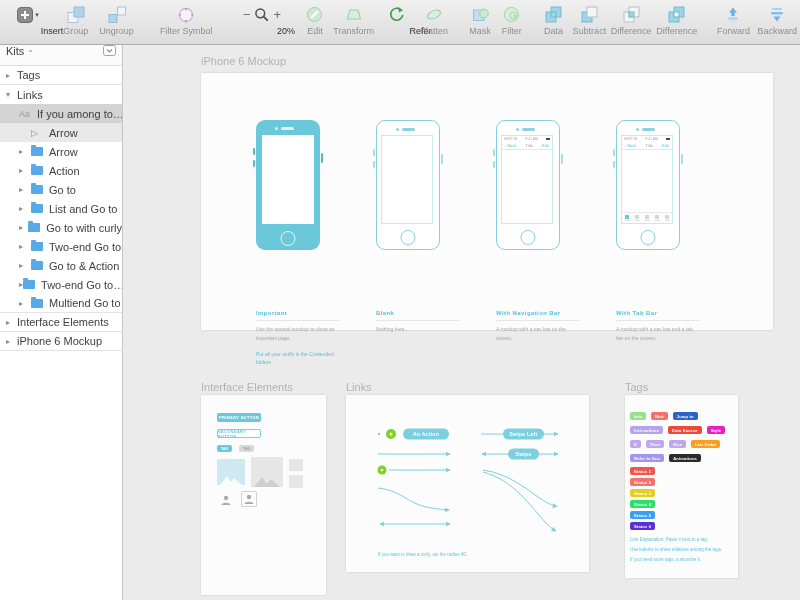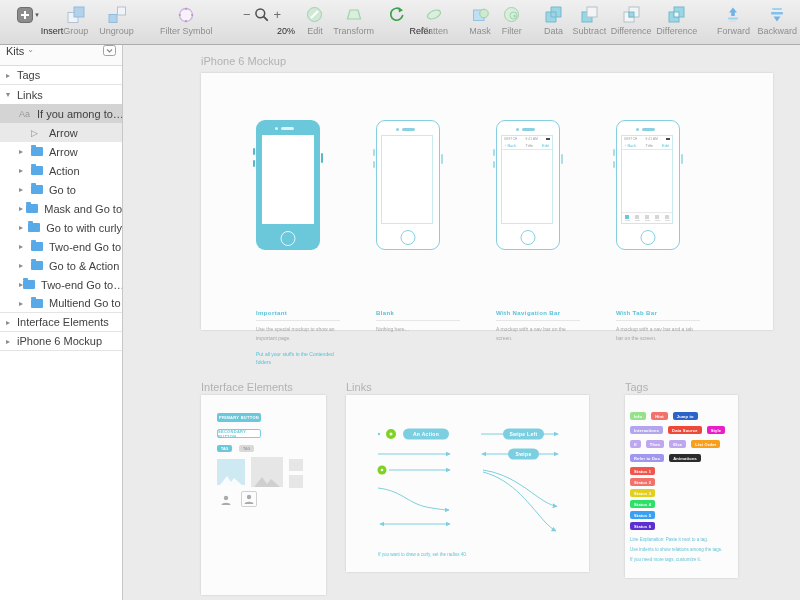--- a/index.html
+++ b/index.html
@@ -327,21 +327,21 @@
           <span class="side-lbl">Action</span>
         </div>
         <div class="side-row child">
           <span class="chev">▸</span>
           <span class="lyr-ico folder"></span>
           <span class="side-lbl">Go to</span>
         </div>
         <div class="side-row child">
           <span class="chev">▸</span>
           <span class="lyr-ico folder"></span>
-          <span class="side-lbl">Mask and Go to</span>
+          <span class="side-lbl">List and Go to</span>
         </div>
         <div class="side-row child">
           <span class="chev">▸</span>
           <span class="lyr-ico folder"></span>
           <span class="side-lbl">Go to with curly</span>
         </div>
         <div class="side-row child">
           <span class="chev">▸</span>
           <span class="lyr-ico folder"></span>
           <span class="side-lbl">Two-end Go to</span>

